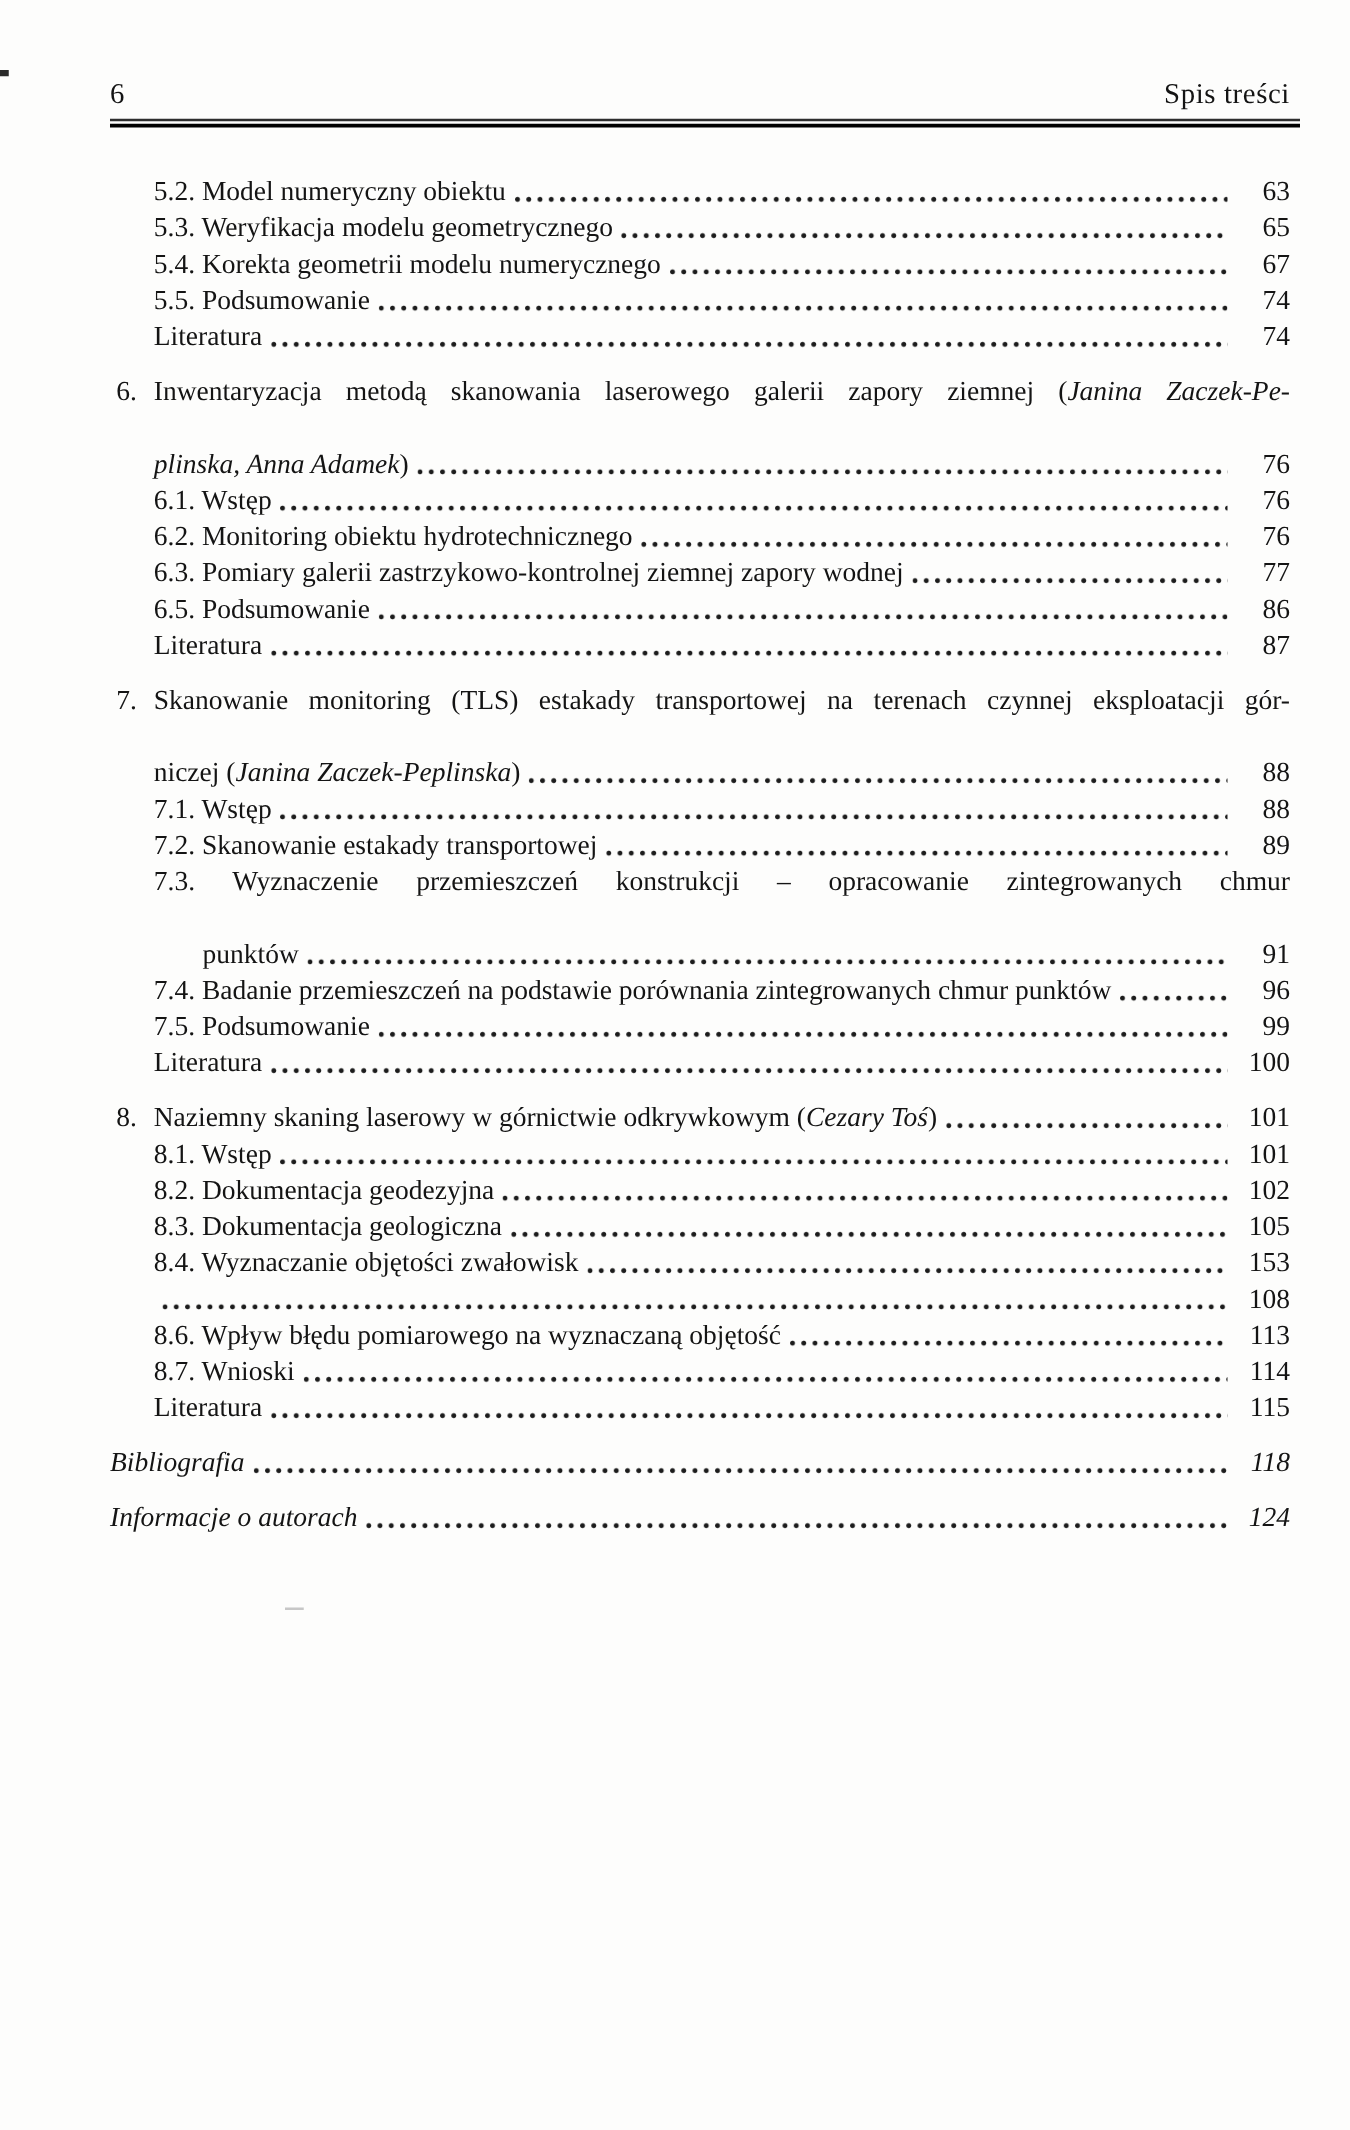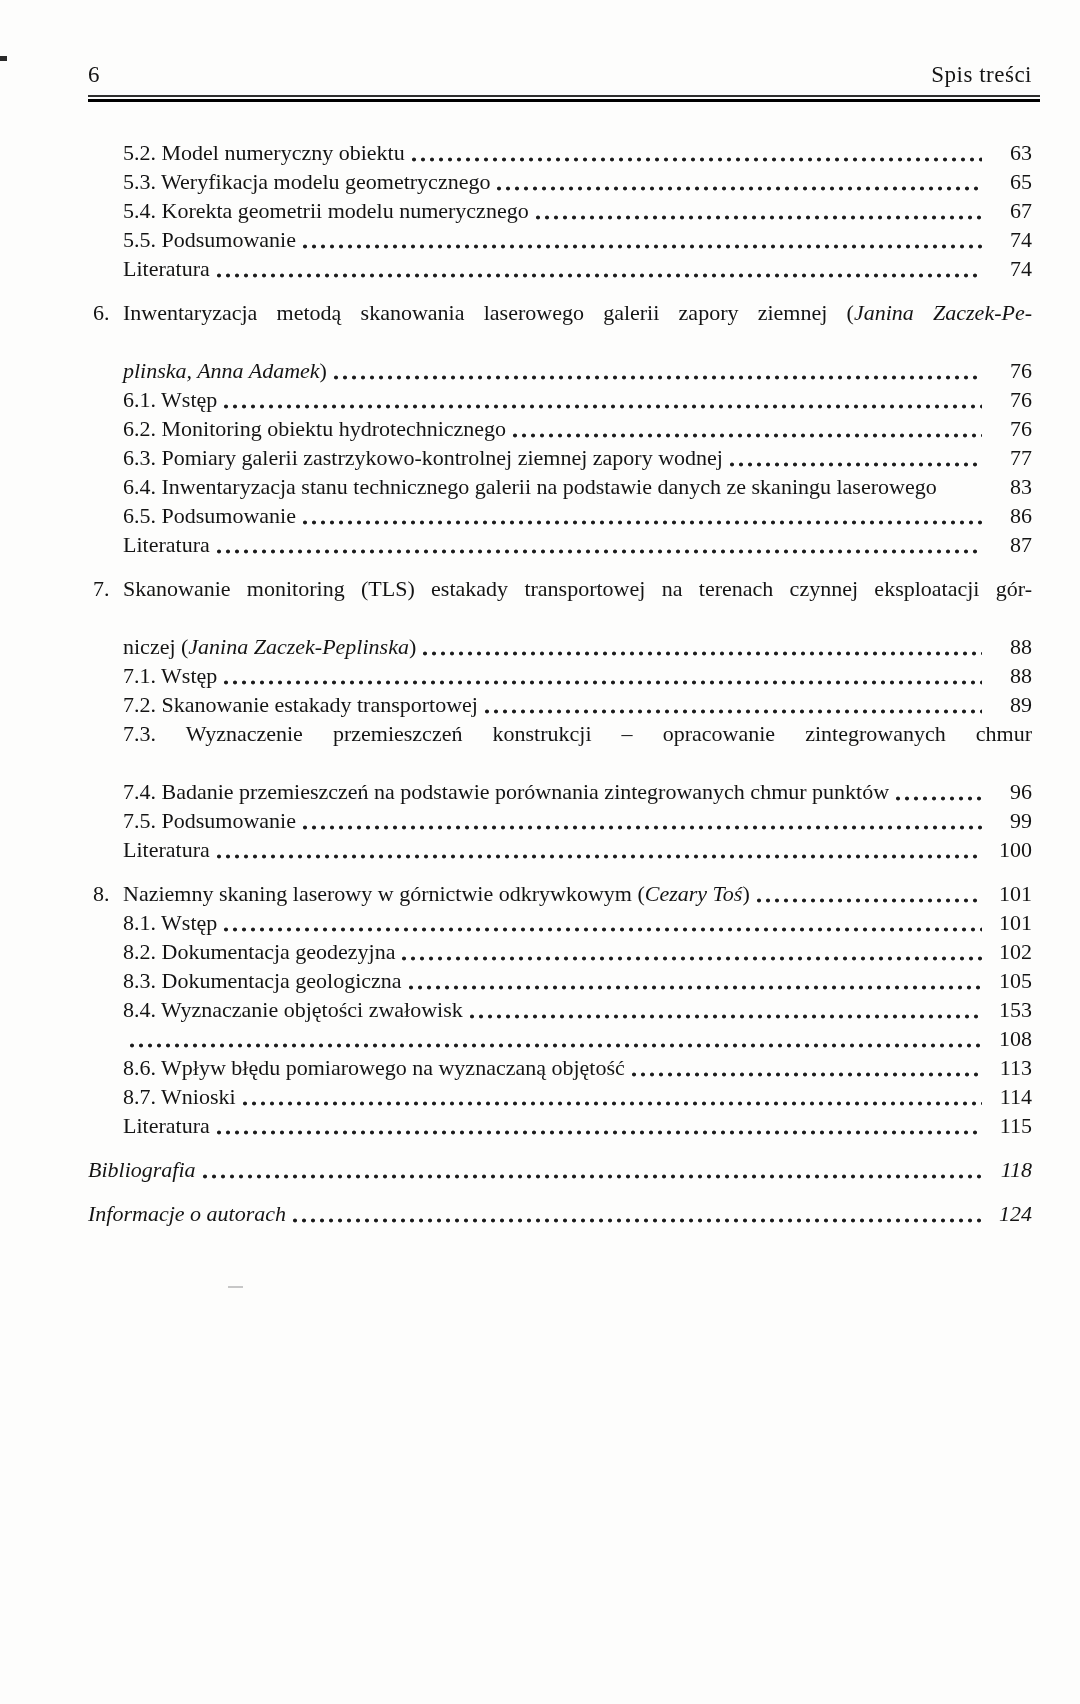--- a/index.html
+++ b/index.html
@@ -96,25 +96,20 @@
         <span class="label"><span>6.2. Monitoring obiektu hydrotechnicznego</span></span>
         <span class="leader"></span>
         <span class="pageref">76</span>
       </div>
       <div class="toc-line pl-item">
         <span class="label"><span>6.3. Pomiary galerii zastrzykowo-kontrolnej ziemnej zapory wodnej</span></span>
         <span class="leader"></span>
         <span class="pageref">77</span>
       </div>
       <div class="toc-line pl-item">
-        <span class="label"><span>6.4. Inwentaryzacja stanu technicznego galerii na podstawie danych ze skaningu laserowego</span></span>
-        <span class="leader nodots"></span>
-        <span class="pageref">83</span>
-      </div>
-      <div class="toc-line pl-item">
         <span class="label"><span>6.5. Podsumowanie</span></span>
         <span class="leader"></span>
         <span class="pageref">86</span>
       </div>
       <div class="toc-line pl-item">
         <span class="label"><span>Literatura</span></span>
         <span class="leader"></span>
         <span class="pageref">87</span>
       </div>
     </div>
@@ -129,20 +124,25 @@
         <span class="label"><span>7.1. Wstęp</span></span>
         <span class="leader"></span>
         <span class="pageref">88</span>
       </div>
       <div class="toc-line pl-item">
         <span class="label"><span>7.2. Skanowanie estakady transportowej</span></span>
         <span class="leader"></span>
         <span class="pageref">89</span>
       </div>
       <div class="toc-line pl-item just"><span class="label"><span>7.3. Wyznaczenie przemieszczeń konstrukcji – opracowanie zintegrowanych chmur</span></span></div>
+      <div class="toc-line pl-cont2">
+        <span class="label"><span>punktów</span></span>
+        <span class="leader"></span>
+        <span class="pageref">91</span>
+      </div>
       <div class="toc-line pl-item">
         <span class="label"><span>7.4. Badanie przemieszczeń na podstawie porównania zintegrowanych chmur punktów</span></span>
         <span class="leader"></span>
         <span class="pageref">96</span>
       </div>
       <div class="toc-line pl-item">
         <span class="label"><span>7.5. Podsumowanie</span></span>
         <span class="leader"></span>
         <span class="pageref">99</span>
       </div>

